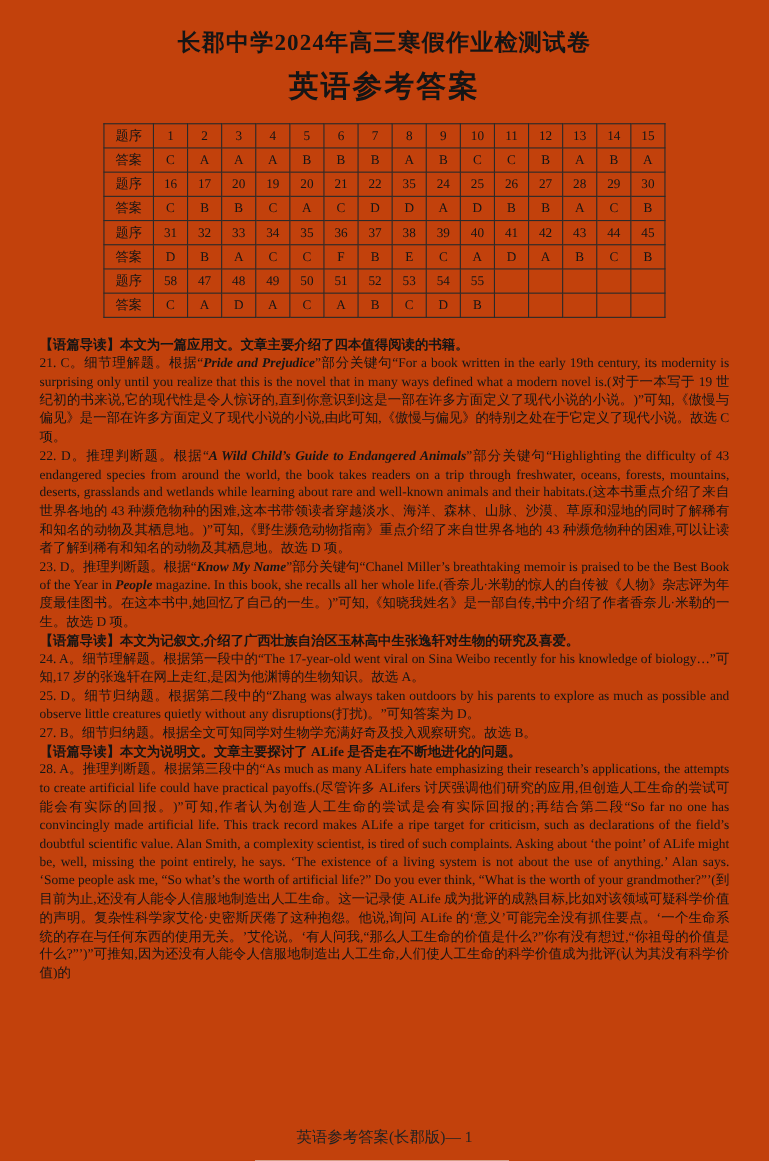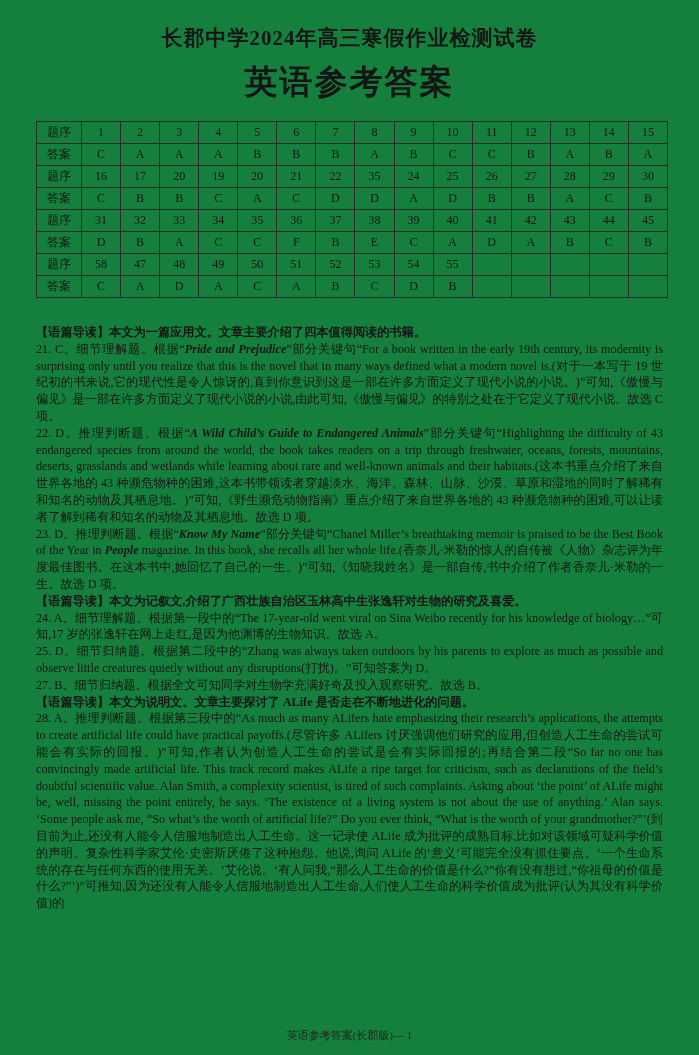--- a/index.html
+++ b/index.html
@@ -1,36 +1,36 @@
 <!DOCTYPE html>
 <html><head>
 <meta charset="utf-8">
 <style>
   html,body{margin:0;padding:0;background:#e8e8e8;}
   .page{
-    width:699px;height:1055px;margin:0 auto;background:#15803d;
+    width:699px;height:1055px;margin:0 auto;background:#c2410c;
     position:relative;box-sizing:border-box;padding:24px 36px 40px 36px;
     font-family:"Liberation Serif","DejaVu Serif",serif;color:#151515;overflow:hidden;
   }
   .title1{text-align:center;font-size:21px;font-weight:bold;margin:0 0 8px 0;letter-spacing:1px;}
-  .title2{text-align:center;font-size:33px;font-weight:bold;margin:0 0 16px 0;letter-spacing:2px;}
-  table.answers{border-collapse:collapse;table-layout:fixed;width:632px;margin:0 auto 26px auto;}
+  .title2{text-align:center;font-size:27px;font-weight:bold;margin:0 0 16px 0;letter-spacing:2px;}
+  table.answers{border-collapse:collapse;table-layout:fixed;width:511px;margin:0 auto 16px auto;}
   table.answers td{
     border:1px solid #2a2a2a;text-align:center;vertical-align:middle;
     font-size:12px;height:21px;padding:0;overflow:hidden;
   }
   table.answers td.label-cell{width:44px;}
   .body-text{margin-top:4px;}
   .para{margin:0;font-size:12.2px;line-height:16.8px;text-align:justify;}
   .para.intro{font-weight:bold;}
   .bold{font-weight:bold;}
   .italic{font-style:italic;}
   .footer{
     position:absolute;left:0;right:0;bottom:12px;text-align:center;
-    font-size:11px;color:#222;
+    font-size:14px;color:#222;
   }
 </style>
 </head>
 <body>
 
 <div class="page">
   <h1 class="title1">长郡中学2024年高三寒假作业检测试卷</h1>
   <h2 class="title2">英语参考答案</h2>
 
   <table class="answers">

